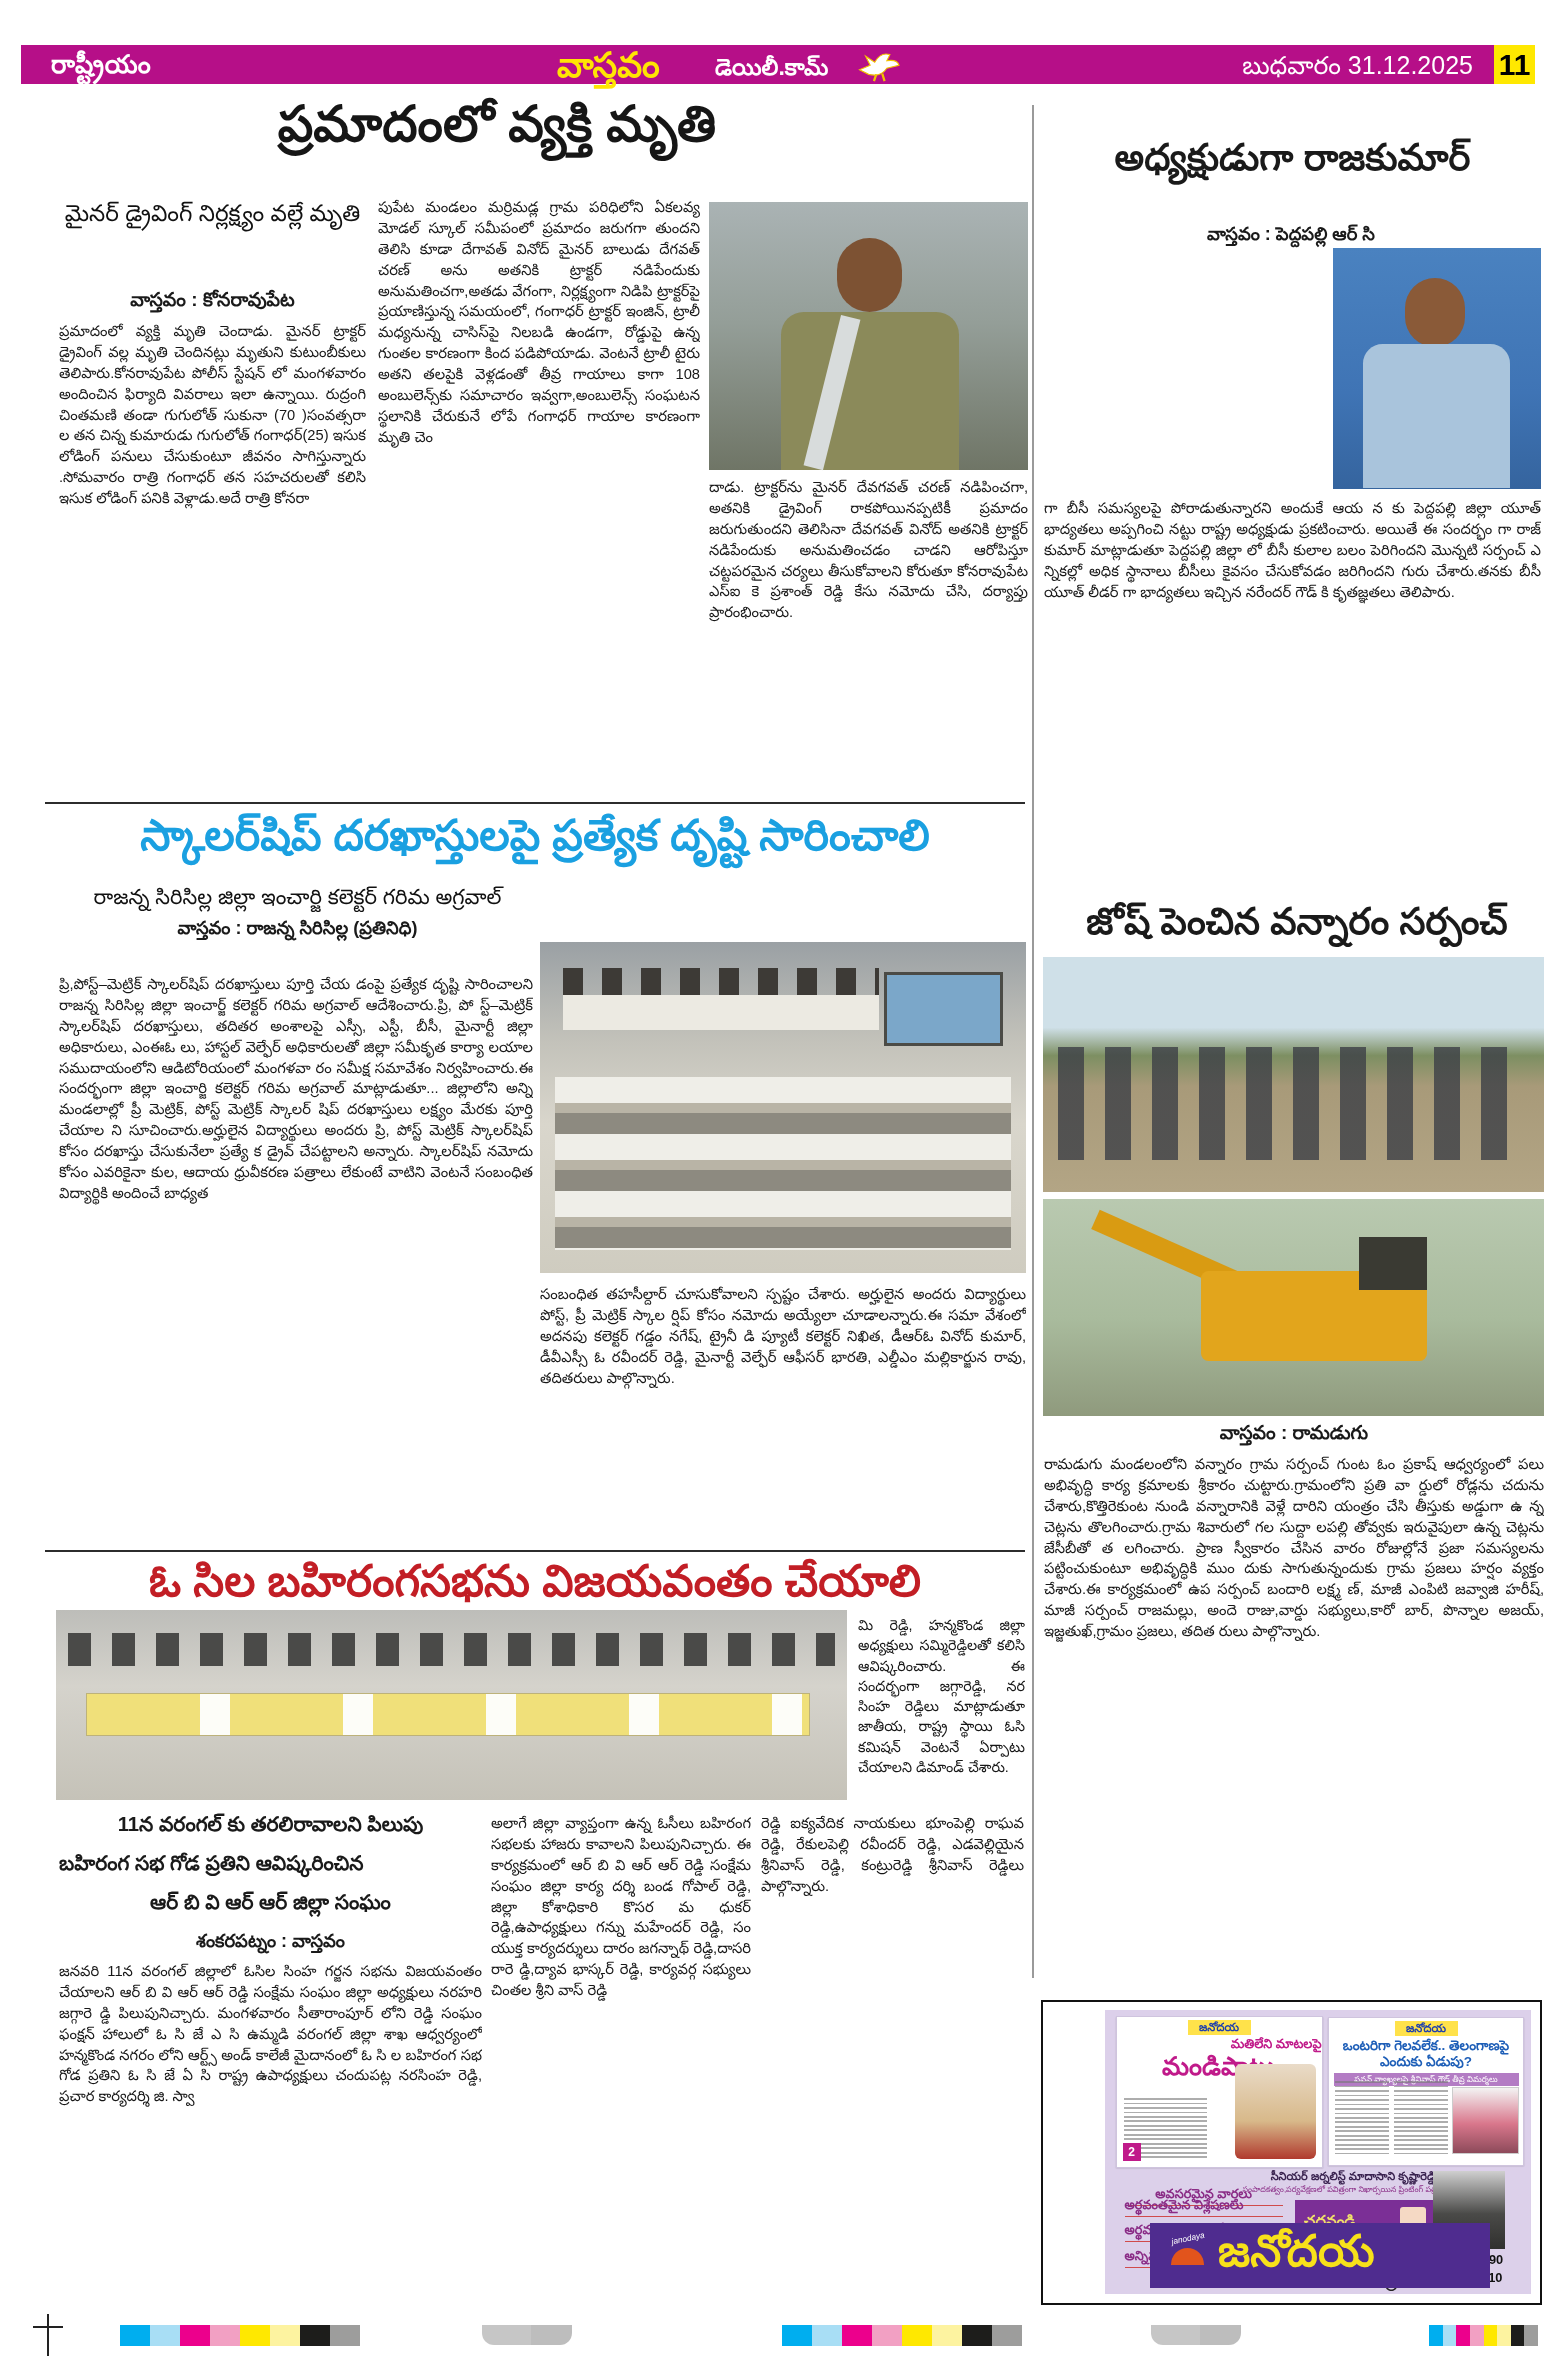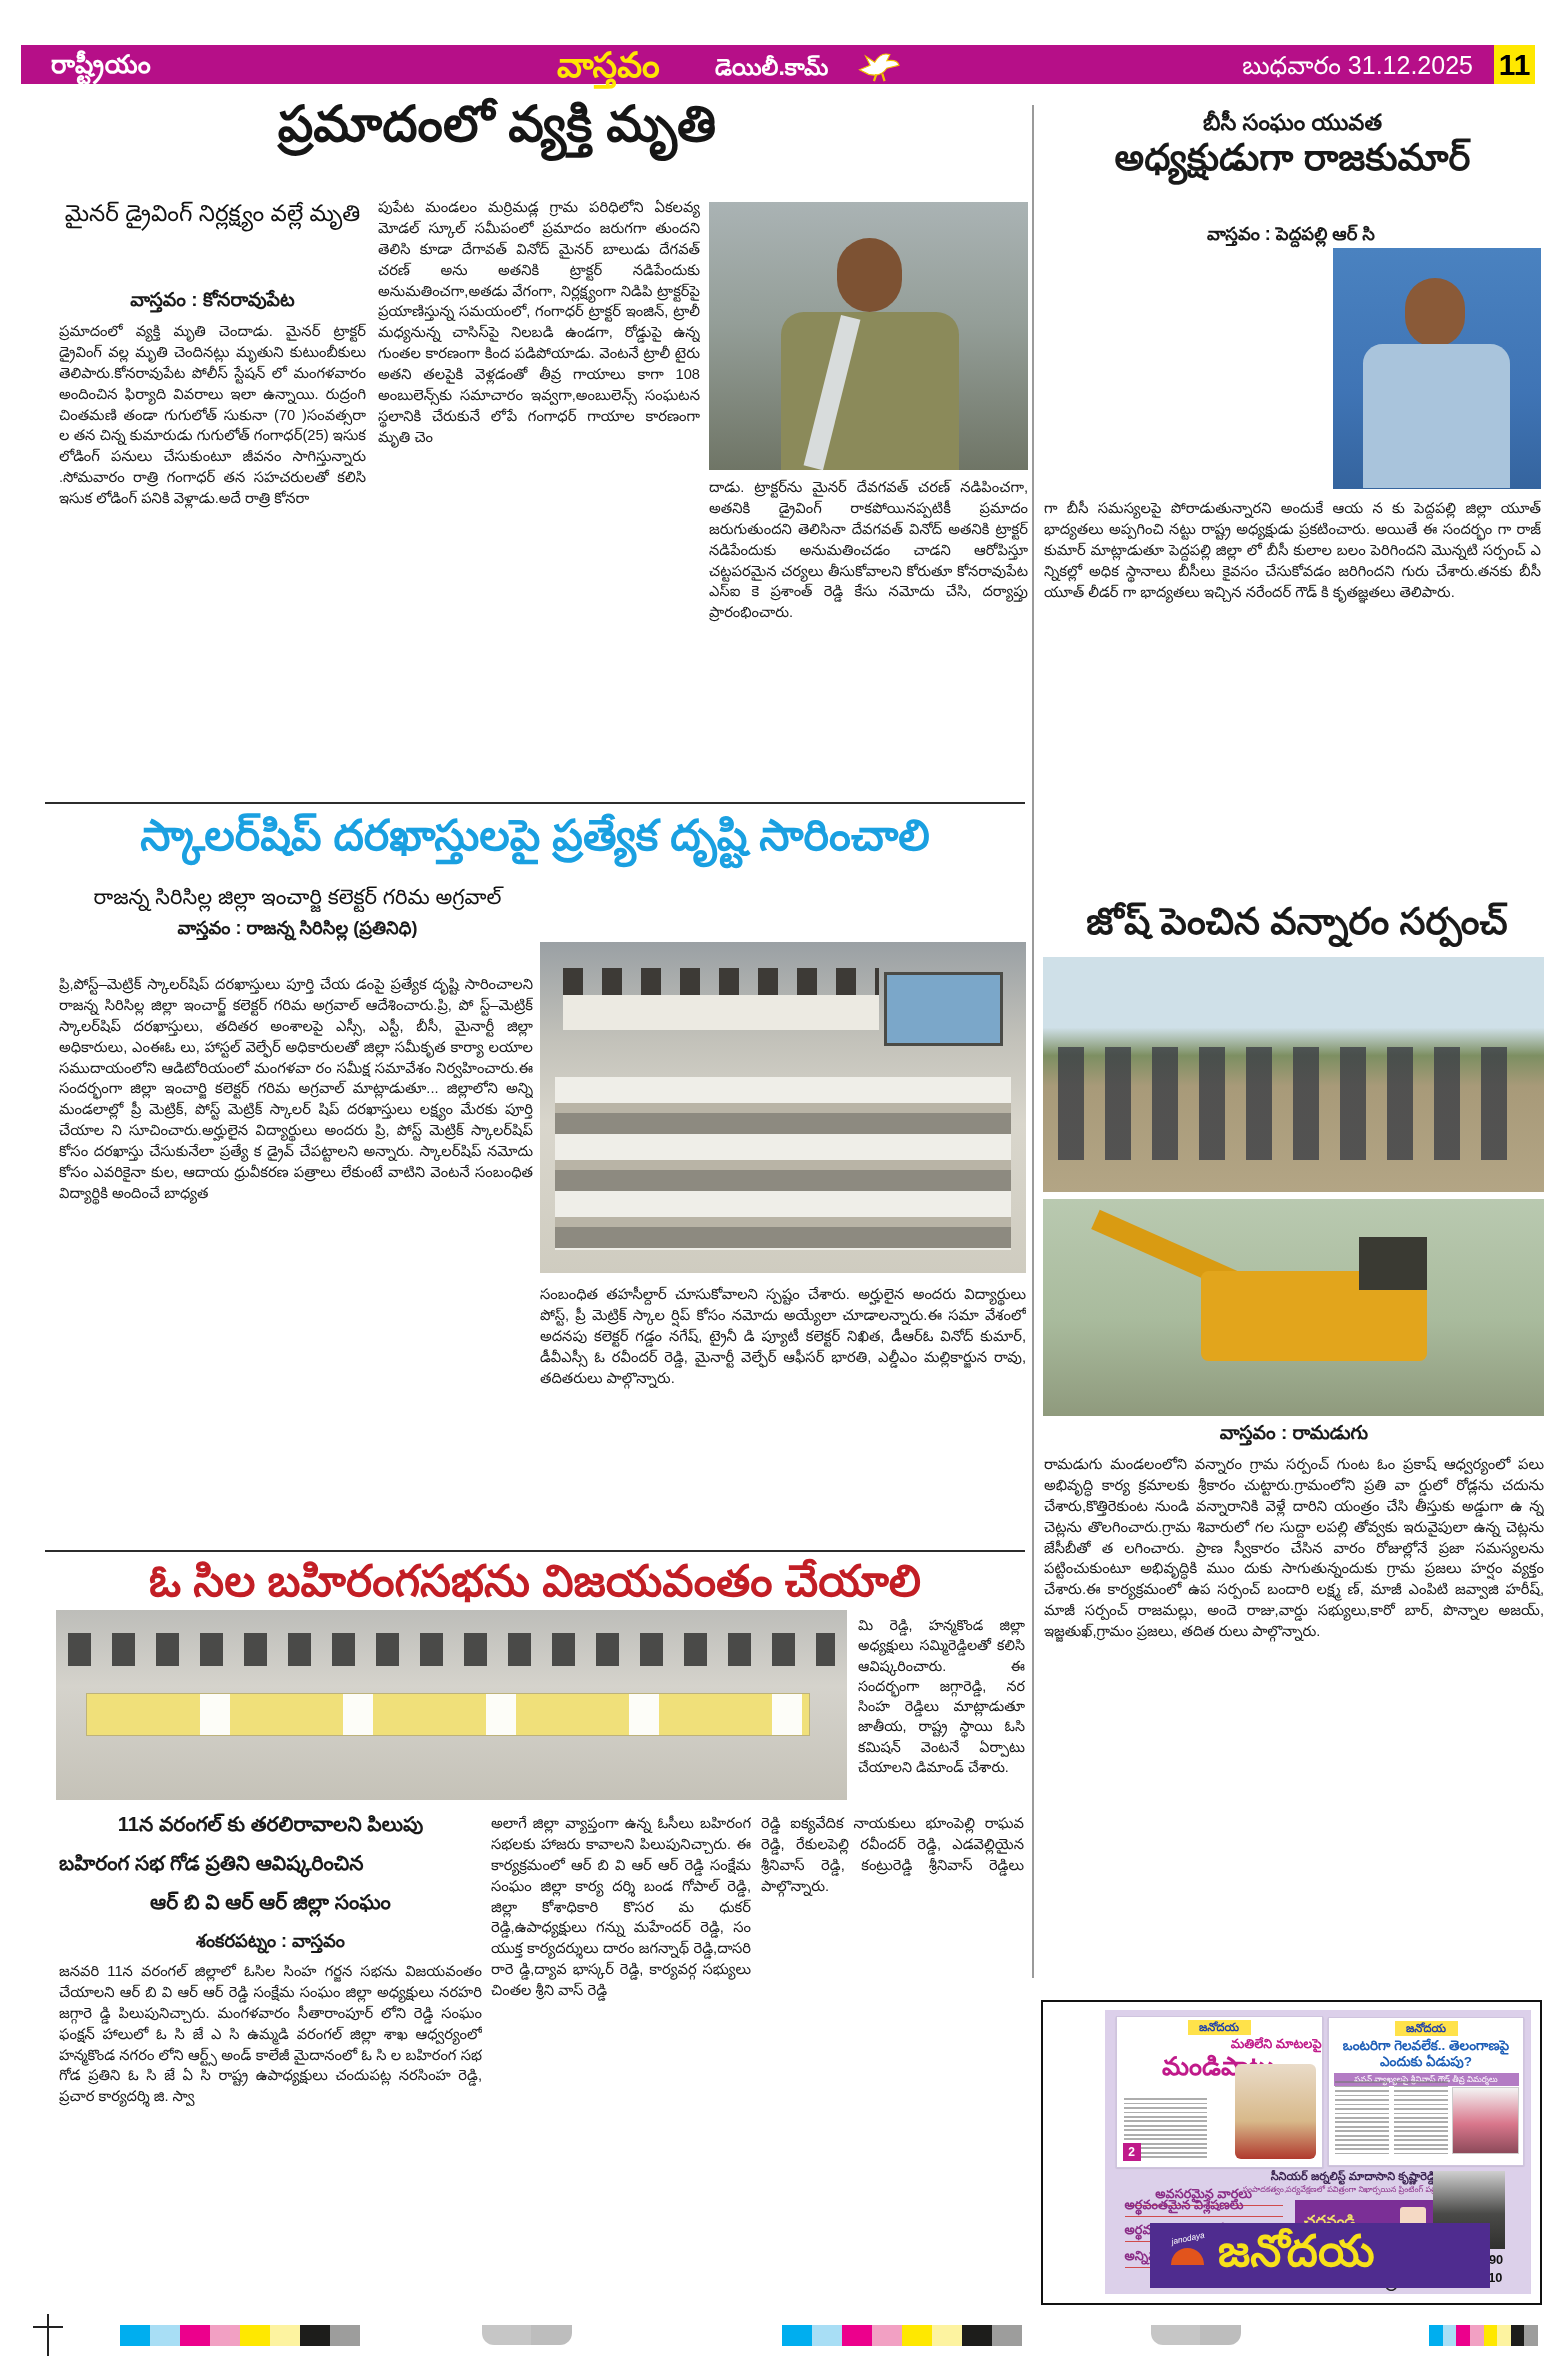--- a/index.html
+++ b/index.html
@@ -171,21 +171,20 @@
   <div class="abs" id="acc-by">వాస్తవం : కోనరావుపేట</div>
   <div class="abs just" id="acc-c1">ప్రమాదంలో వ్యక్తి మృతి చెందాడు. మైనర్ ట్రాక్టర్ డ్రైవింగ్ వల్ల మృతి చెందినట్లు మృతుని కుటుంబీకులు తెలిపారు.కోనరావుపేట పోలీస్ స్టేషన్ లో మంగళవారం అందించిన ఫిర్యాది వివరాలు ఇలా ఉన్నాయి. రుద్రంగి చింతమణి తండా గుగులోత్ సుకునా (70 )సంవత్సరా ల తన చిన్న కుమారుడు గుగులోత్ గంగాధర్(25) ఇసుక లోడింగ్ పనులు చేసుకుంటూ జీవనం సాగిస్తున్నారు .సోమవారం రాత్రి గంగాధర్ తన సహచరులతో కలిసి ఇసుక లోడింగ్ పనికి వెళ్లాడు.అదే రాత్రి కోనరా</div>
   <div class="abs just" id="acc-c2">పుపేట మండలం మర్రిమడ్ల గ్రామ పరిధిలోని ఏకలవ్య మోడల్ స్కూల్ సమీపంలో ప్రమాదం జరుగగా తుందని తెలిసి కూడా దేగావత్ వినోద్ మైనర్ బాలుడు దేగవత్ చరణ్ అను అతనికి ట్రాక్టర్ నడిపేందుకు అనుమతించగా,అతడు వేగంగా, నిర్లక్ష్యంగా నిడిపి ట్రాక్టర్‌పై ప్రయాణిస్తున్న సమయంలో, గంగాధర్ ట్రాక్టర్ ఇంజిన్, ట్రాలీ మధ్యనున్న చాసిస్‌పై నిలబడి ఉండగా, రోడ్డుపై ఉన్న గుంతల కారణంగా కింద పడిపోయాడు. వెంటనే ట్రాలీ టైరు అతని తలపైకి వెళ్లడంతో తీవ్ర గాయాలు కాగా 108 అంబులెన్స్‌కు సమాచారం ఇవ్వగా,అంబులెన్స్ సంఘటన స్థలానికి చేరుకునే లోపే గంగాధర్ గాయాల కారణంగా మృతి చెం</div>
   <div class="abs" id="photo-police">
     <div class="fig-head"></div>
     <div class="fig-body"></div>
     <div class="fig-sash"></div>
   </div>
   <div class="abs just" id="acc-c3">దాడు. ట్రాక్టర్‌ను మైనర్ దేవగవత్ చరణ్ నడిపించగా, అతనికి డ్రైవింగ్ రాకపోయినప్పటికీ ప్రమాదం జరుగుతుందని తెలిసినా దేవగవత్ వినోద్ అతనికి ట్రాక్టర్ నడిపేందుకు అనుమతించడం చాడని ఆరోపిస్తూ చట్టపరమైన చర్యలు తీసుకోవాలని కోరుతూ కోనరావుపేట ఎస్ఐ కె ప్రశాంత్ రెడ్డి కేసు నమోదు చేసి, దర్యాప్తు ప్రారంభించారు.</div>
 
-  <div class="abs" id="bc-kick">బీసీ సంఘం యువత</div>
   <div class="abs" id="bc-head">అధ్యక్షుడుగా రాజకుమార్</div>
   <div class="abs" id="bc-by">వాస్తవం : పెద్దపల్లి ఆర్ సి</div>
   <div class="abs" id="photo-rajkumar">
     <div class="fig-head"></div>
     <div class="fig-body"></div>
   </div>
   <div class="abs just" id="bc-rest">గా బీసీ సమస్యలపై పోరాడుతున్నారని అందుకే ఆయ న కు పెద్దపల్లి జిల్లా యూత్ భాద్యతలు అప్పగించి నట్టు రాష్ట్ర అధ్యక్షుడు ప్రకటించారు. అయితే ఈ సందర్భం గా రాజ్ కుమార్ మాట్లాడుతూ పెద్దపల్లి జిల్లా లో బీసీ కులాల బలం పెరిగిందని మొన్నటి సర్పంచ్ ఎ న్నికల్లో అధిక స్థానాలు బీసీలు కైవసం చేసుకోవడం జరిగిందని గురు చేశారు.తనకు బీసీ యూత్ లీడర్ గా భాద్యతలు ఇచ్చిన నరేందర్ గౌడ్ కి కృతజ్ఞతలు తెలిపారు.</div>
 
   <div class="abs" id="josh-head">జోష్ పెంచిన వన్నారం సర్పంచ్</div>
   <div class="abs" id="photo-field">

